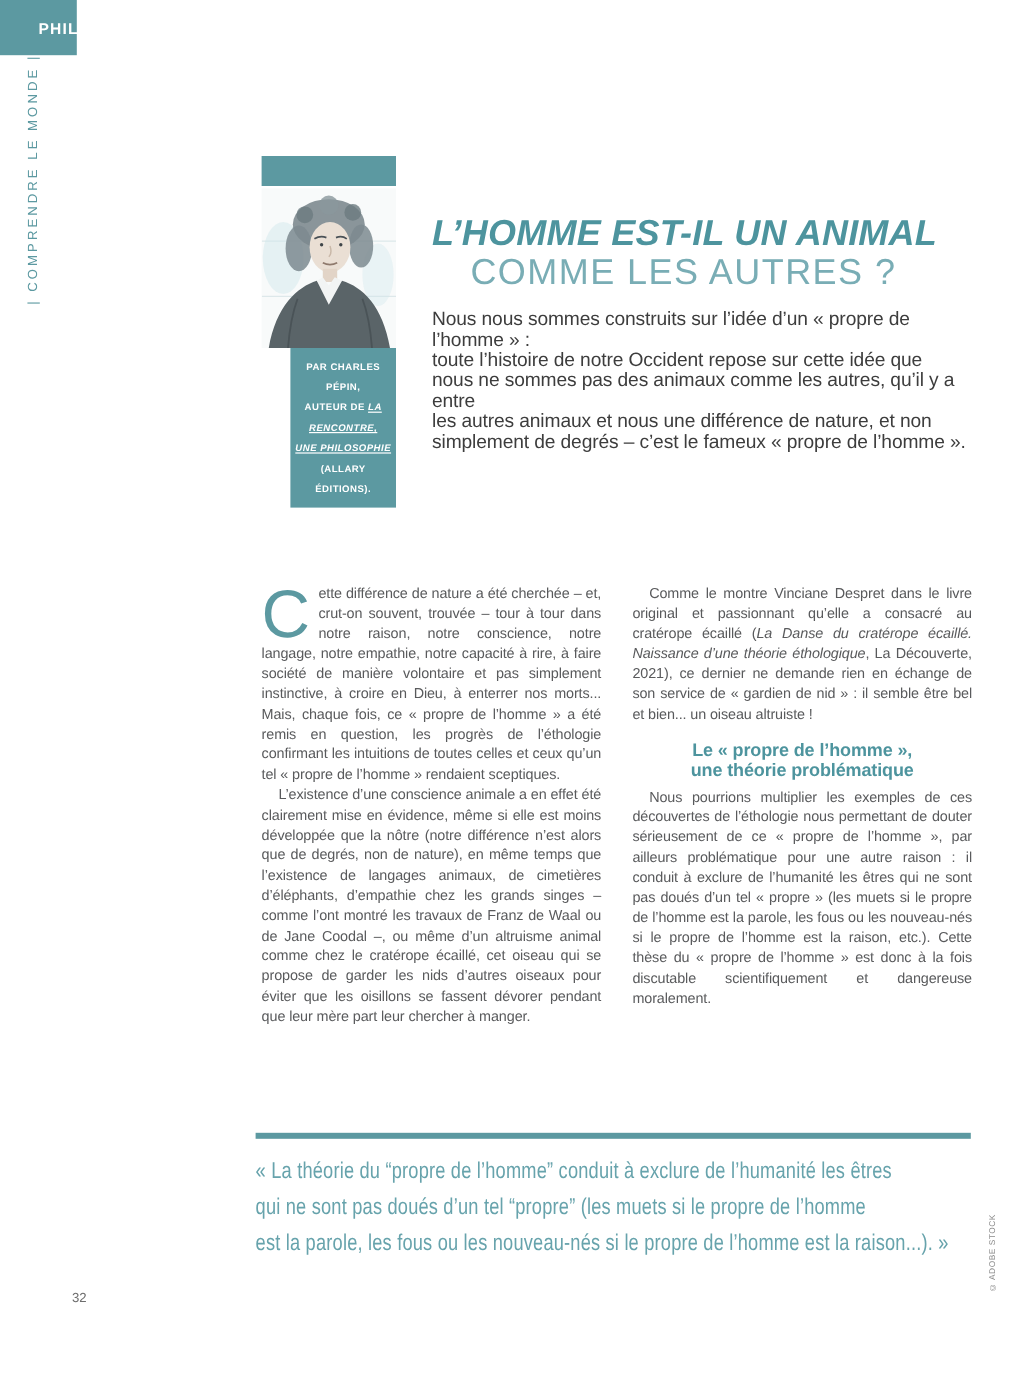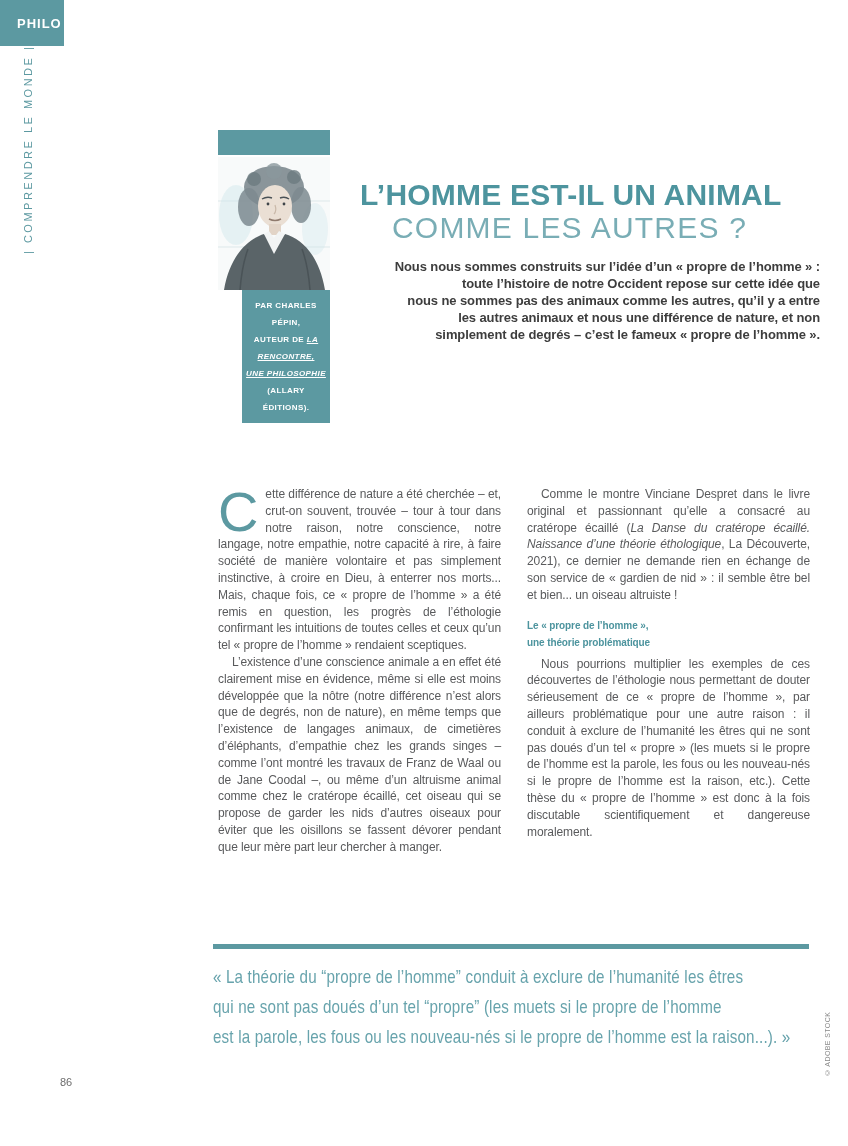--- a/index.html
+++ b/index.html
@@ -13,21 +13,21 @@
   *{box-sizing:border-box;margin:0;padding:0;}
   html,body{background:#ffffff;}
   body{font-family:"Liberation Sans","DejaVu Sans",sans-serif;}
   .page{position:relative;width:848px;height:1146px;background:#fff;overflow:hidden;}
 
   
   .philo-badge{
     position:absolute;left:0;top:0;width:64px;height:46px;
     background:var(--teal);color:#fff;
     font-size:13px;font-weight:bold;letter-spacing:1px;
-    display:flex;align-items:center;padding-left:17px;
+    display:flex;align-items:center;padding-left:32px;
   }
 
   
   .rubric{
     position:absolute;left:22px;top:62px;height:192px;
     writing-mode:vertical-rl;transform:rotate(180deg);
     color:var(--teal);font-size:11px;letter-spacing:2.5px;
     white-space:nowrap;
   }
 
@@ -40,44 +40,44 @@
     background:var(--teal);color:#fff;text-align:center;
     font-size:8px;font-weight:bold;line-height:17px;
     padding:7px 4px;letter-spacing:0.4px;margin-left:24px;
   }
   .author-caption .it{font-style:italic;text-decoration:underline;}
 
   
   .header-right{position:absolute;left:360px;top:178px;width:460px;}
   .title-line1{
     font-size:30px;font-weight:800;color:var(--title_teal);
-    letter-spacing:0.2px;line-height:33px;
+    letter-spacing:0.2px;line-height:33px;font-style:italic;
   }
   .title-line2{
     font-size:30px;font-weight:300;color:var(--title_light_teal);
     letter-spacing:1.2px;line-height:33px;margin-left:32px;
   }
   .standfirst{
-    margin-top:14px;font-size:13px;font-weight:700;color:var(--intro_dark);
-    line-height:17px;white-space:pre-line;letter-spacing:-0.1px;text-align:right;
+    margin-top:14px;font-size:16px;font-weight:400;color:var(--intro_dark);
+    line-height:17px;white-space:pre-line;letter-spacing:-0.1px;
   }
 
   
   .columns{position:absolute;left:218px;top:486px;width:592px;display:flex;gap:26px;}
   .col{width:283px;font-size:12px;line-height:16.8px;color:var(--body_gray);
        text-align:justify;letter-spacing:-0.1px;}
   .col p{margin:0;}
   .col p.indent{text-indent:14px;}
   .dropcap{
     float:left;font-size:56px;line-height:45px;color:var(--teal);
     padding:3px 7px 0 0;font-weight:400;
   }
   .col h3{
-    color:var(--title_teal);font-size:10px;font-weight:700;
-    margin:13px 0 5px;text-align:left;line-height:17px;letter-spacing:-0.1px;
+    color:var(--title_teal);font-size:15px;font-weight:700;
+    margin:13px 0 5px;text-align:center;line-height:17px;letter-spacing:-0.1px;
   }
   .col .it{font-style:italic;}
 
   
   .pullquote{position:absolute;left:213px;top:944px;width:596px;}
   .pullquote-rule{height:5px;background:var(--teal);margin-bottom:13px;}
   .pullquote-text{
     width:745px;transform:scaleX(0.8);transform-origin:left top;
     color:var(--quote_teal);font-size:19px;line-height:30px;
     white-space:pre-line;letter-spacing:0.2px;
@@ -167,15 +167,15 @@
   </div>
 
   <div class="pullquote">
     <div class="pullquote-rule"></div>
     <div class="pullquote-text">« La théorie du “propre de l’homme” conduit à exclure de l’humanité les êtres
 qui ne sont pas doués d’un tel “propre” (les muets si le propre de l’homme
 est la parole, les fous ou les nouveau-nés si le propre de l’homme est la raison...). »</div>
   </div>
 
   <div class="photo-credit">© ADOBE STOCK</div>
-  <div class="page-number">86</div>
+  <div class="page-number">32</div>
 
 </div>
 
 </body></html>

